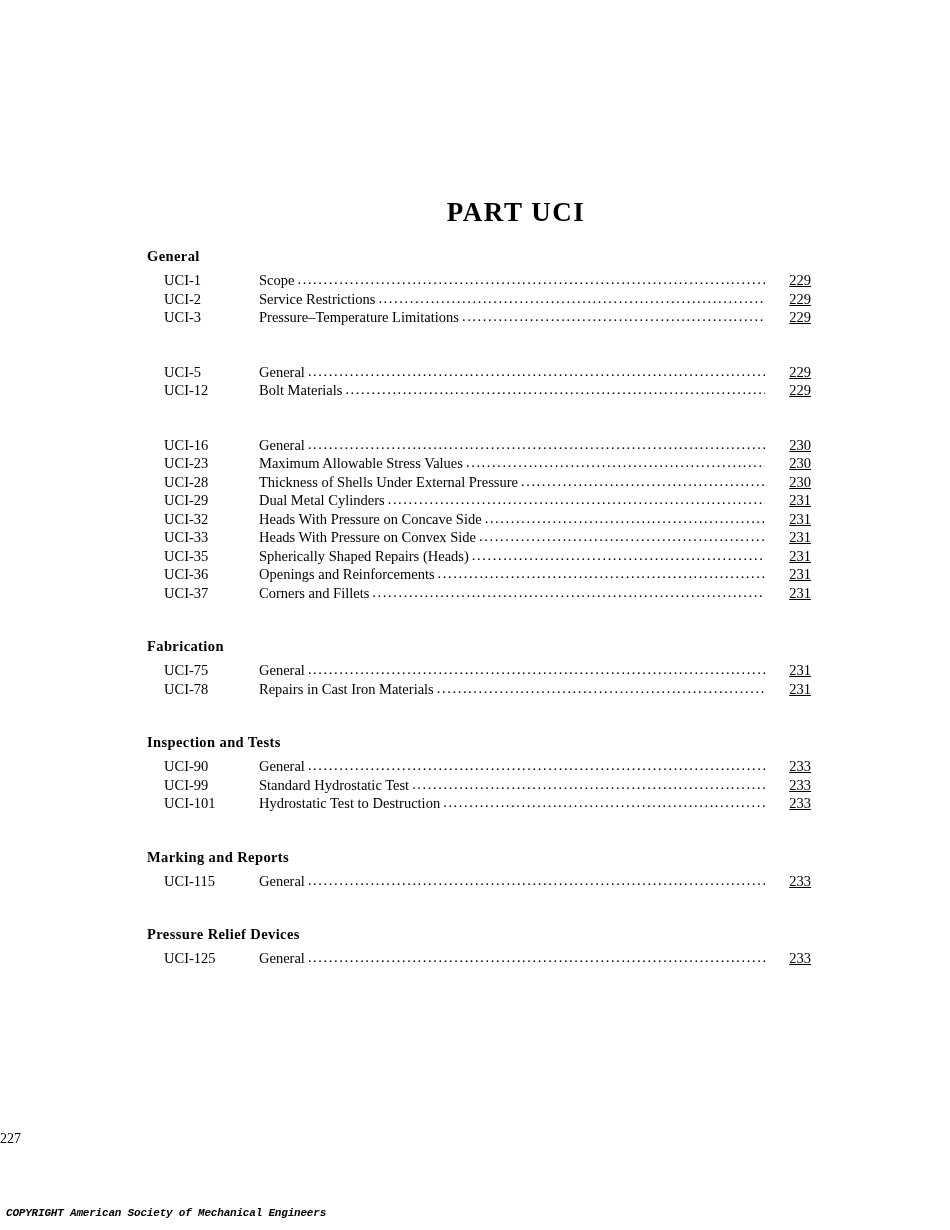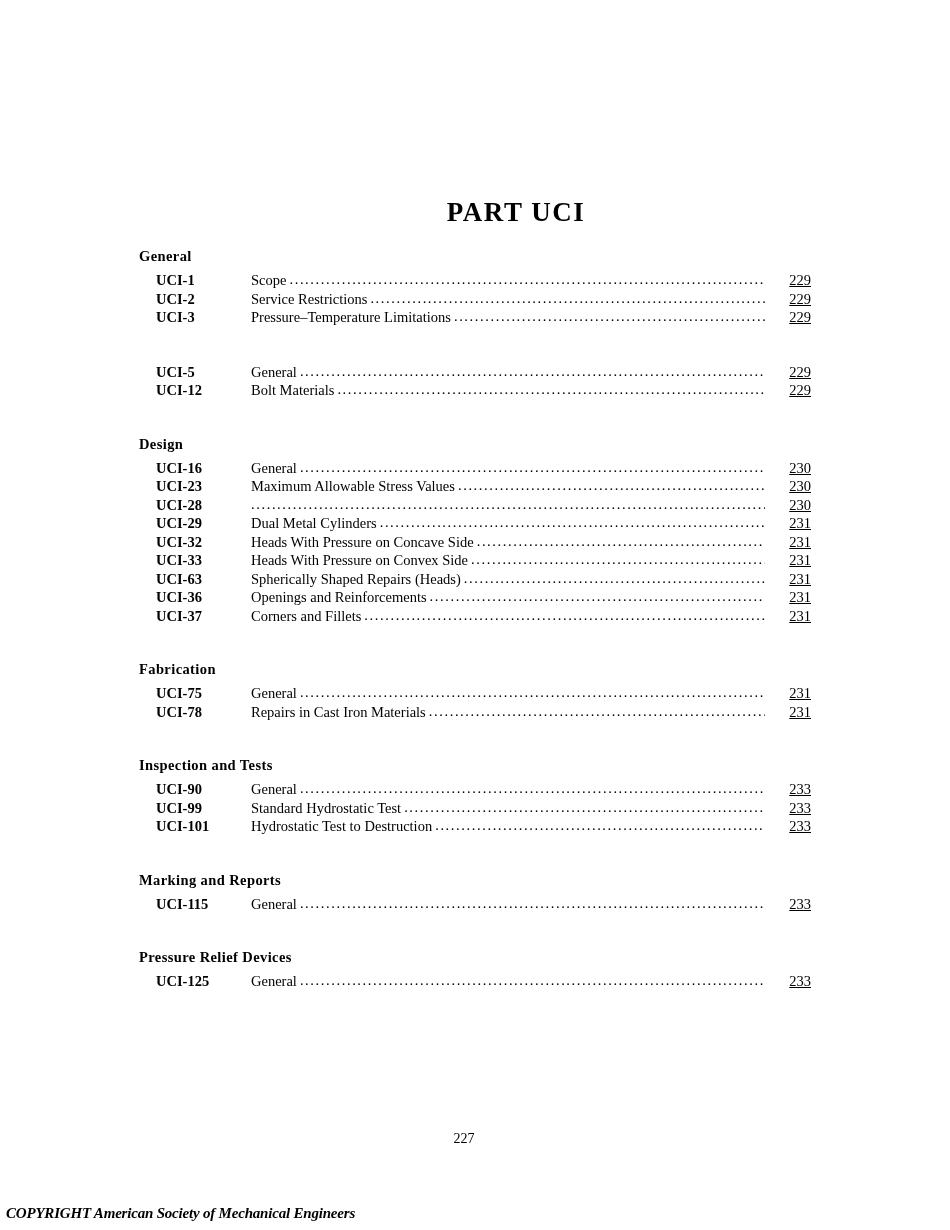--- a/index.html
+++ b/index.html
@@ -34,40 +34,40 @@
     margin-left: 37px;
   }
   .toc {
     position: absolute;
     top: 248px;
     left: 139px;
     width: 672px;
   }
   .group {
     margin-bottom: 0;
+    margin-left: 8px;
   }
   .group-heading {
     font-weight: bold;
     font-size: 14.5px;
     letter-spacing: 0.4px;
     margin-bottom: 6px;
   }
   .entry {
     display: flex;
     align-items: baseline;
     font-size: 14.5px;
     line-height: 18px;
     margin-bottom: 0.5px;
   }
   .entry .num {
     flex: 0 0 112px;
     padding-left: 17px;
     box-sizing: border-box;
     white-space: nowrap;
-    font-weight: bold;
   }
   .entry .label {
     white-space: nowrap;
     padding-right: 3px;
   }
   .entry .dots {
     flex: 1 1 auto;
     overflow: hidden;
     white-space: nowrap;
     letter-spacing: 1.6px;
@@ -84,31 +84,30 @@
     text-decoration: underline;
   }
   .gap {
     height: 36px;
   }
   .folio {
     position: absolute;
     top: 1131px;
     left: 0;
     width: 928px;
-    text-align: center;
     font-size: 14px;
   }
   .footer {
     position: absolute;
     left: 6px;
     bottom: 9px;
-    font-family: Liberation Serif, serif;
+    font-family: Liberation Mono, monospace;
     font-weight: bold;
     font-style: italic;
-    font-size: 15px;
+    font-size: 11px;
     line-height: 15px;
     letter-spacing: -0.2px;
     margin-top: 12px;
   }
 </style>
 </head>
 <body>
 
 <div class="page">
 
@@ -146,35 +145,35 @@
         </div>
         <div class="entry">
           <span class="num">UCI-12</span>
           <span class="label">Bolt  Materials</span>
           <span class="dots">................................................................................................................................................................</span>
           <span class="page-no">229</span>
         </div>
       </div>
       <div class="gap"></div>
       <div class="group">
-        <div class="group-heading">Design</div>
         <div class="entry">
           <span class="num">UCI-16</span>
           <span class="label">General</span>
           <span class="dots">................................................................................................................................................................</span>
           <span class="page-no">230</span>
         </div>
         <div class="entry">
           <span class="num">UCI-23</span>
           <span class="label">Maximum  Allowable  Stress  Values</span>
           <span class="dots">................................................................................................................................................................</span>
           <span class="page-no">230</span>
         </div>
         <div class="entry">
           <span class="num">UCI-28</span>
+          <span class="label">Thickness  of  Shells  Under  External  Pressure</span>
           <span class="dots">................................................................................................................................................................</span>
           <span class="page-no">230</span>
         </div>
         <div class="entry">
           <span class="num">UCI-29</span>
           <span class="label">Dual  Metal  Cylinders</span>
           <span class="dots">................................................................................................................................................................</span>
           <span class="page-no">231</span>
         </div>
         <div class="entry">
@@ -183,21 +182,21 @@
           <span class="dots">................................................................................................................................................................</span>
           <span class="page-no">231</span>
         </div>
         <div class="entry">
           <span class="num">UCI-33</span>
           <span class="label">Heads  With  Pressure  on  Convex  Side</span>
           <span class="dots">................................................................................................................................................................</span>
           <span class="page-no">231</span>
         </div>
         <div class="entry">
-          <span class="num">UCI-63</span>
+          <span class="num">UCI-35</span>
           <span class="label">Spherically  Shaped  Repairs  (Heads)</span>
           <span class="dots">................................................................................................................................................................</span>
           <span class="page-no">231</span>
         </div>
         <div class="entry">
           <span class="num">UCI-36</span>
           <span class="label">Openings  and  Reinforcements</span>
           <span class="dots">................................................................................................................................................................</span>
           <span class="page-no">231</span>
         </div>

